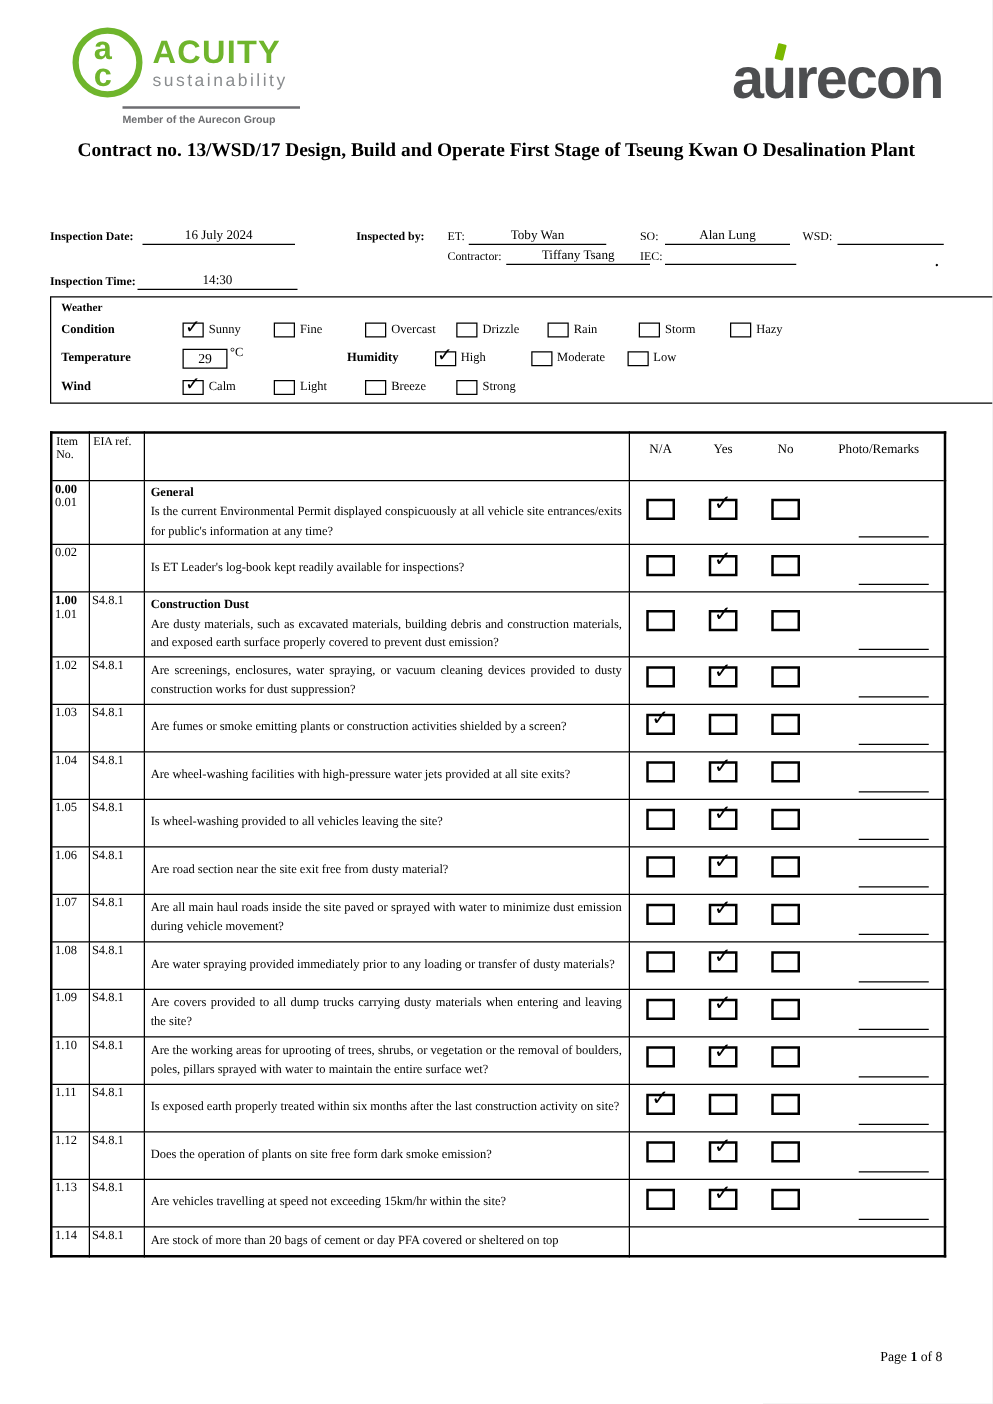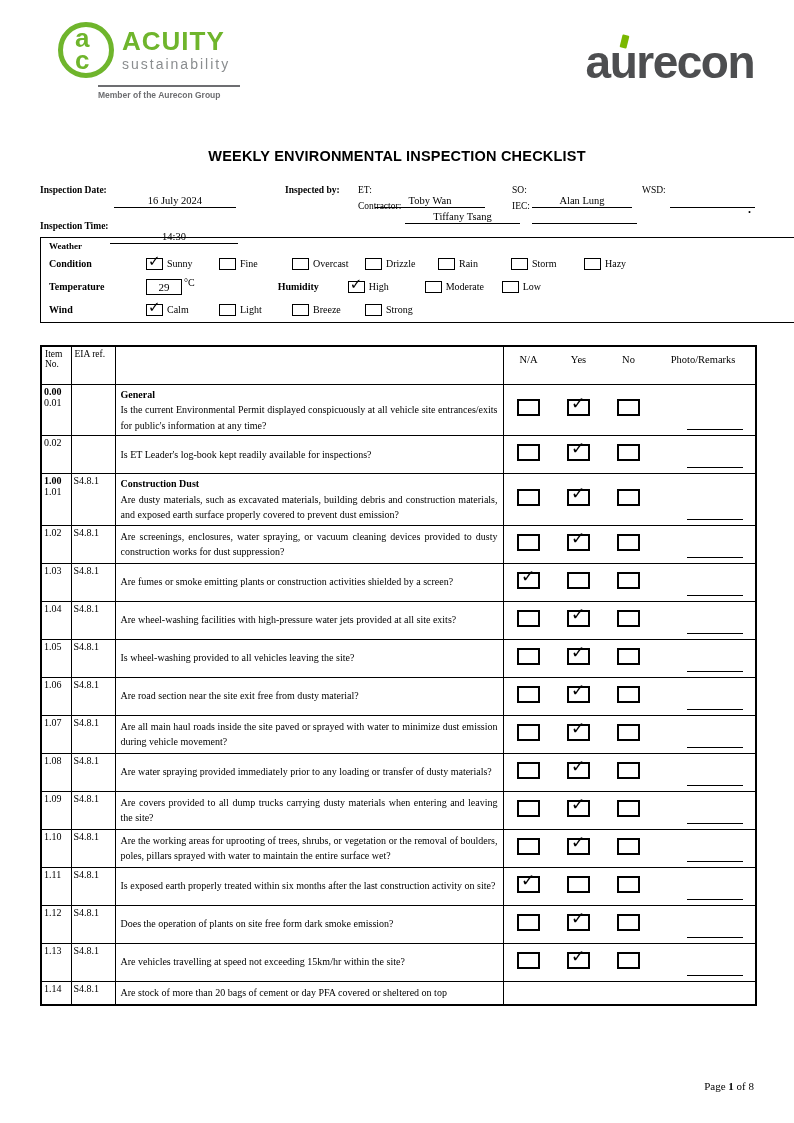--- a/index.html
+++ b/index.html
@@ -26,21 +26,21 @@
   
   .title { position: absolute; top: 112px; left: 0; width: 100%; text-align: center; font-weight: 700; font-size: 15.5px; }
   .subtitle { position: absolute; top: 148px; left: 0; width: 100%; text-align: center; font-weight: 700;
               font-size: 14.5px; font-family: "Liberation Sans", sans-serif; letter-spacing: 0.2px; }
 
   
   .info { position: absolute; left: 40px; top: 180px; width: 715px; height: 57px; }
   .info .lbl { position: absolute; font-size: 9.5px; font-weight: 700; white-space: nowrap; }
   .info .slbl { position: absolute; font-size: 9.5px; white-space: nowrap; text-align: right; }
   .info .ufield { position: absolute; border-bottom: 1.2px solid #000; height: 15px; font-size: 10.5px;
-                  text-align: center; line-height: 15px; margin-top: 12px; }
+                  text-align: center; line-height: 15px; }
   .info .dot { position: absolute; font-size: 12px; font-weight: 700; }
 
   
   .weather { position: absolute; left: 40px; top: 237px; width: 764px; height: 86px; border: 1.5px solid #000; padding: 2px 8px; overflow: hidden; }
   .wx-title { font-size: 9px; font-weight: 700; line-height: 12px; }
   .wx-row { display: flex; align-items: center; height: 23px; }
   .wx-lab { font-size: 10px; font-weight: 700; width: 97px; flex: 0 0 auto; }
   .wx-lab.hum { width: 70px; margin-left: 83px; }
   .wx-item { display: inline-flex; align-items: center; width: 73px; flex: 0 0 auto; }
   .wx-item.wide { width: 77px; }
@@ -92,21 +92,21 @@
       </div>
     </div>
     <div class="acu-member">Member of the Aurecon Group</div>
   </div>
 
   <div class="logo-aurecon">
     <span class="aur-accent"></span>
     <span>aurecon</span>
   </div>
 
-  <div class="subtitle">WEEKLY ENVIRONMENTAL INSPECTION CHECKLIST</div>
+  <div class="title">Contract no.  13/WSD/17 Design, Build and Operate First Stage of Tseung Kwan O Desalination Plant</div>
 
   <div class="info">
     <span class="lbl" style="left:0;top:5px">Inspection Date:</span>
     <span class="ufield" style="left:74px;top:1px;width:122px"><span>16 July 2024</span></span>
 
     <span class="lbl" style="left:245px;top:5px">Inspected by:</span>
 
     <span class="slbl" style="left:318px;top:5px">ET:</span>
     <span class="ufield" style="left:335px;top:1px;width:110px"><span>Toby Wan</span></span>
 

